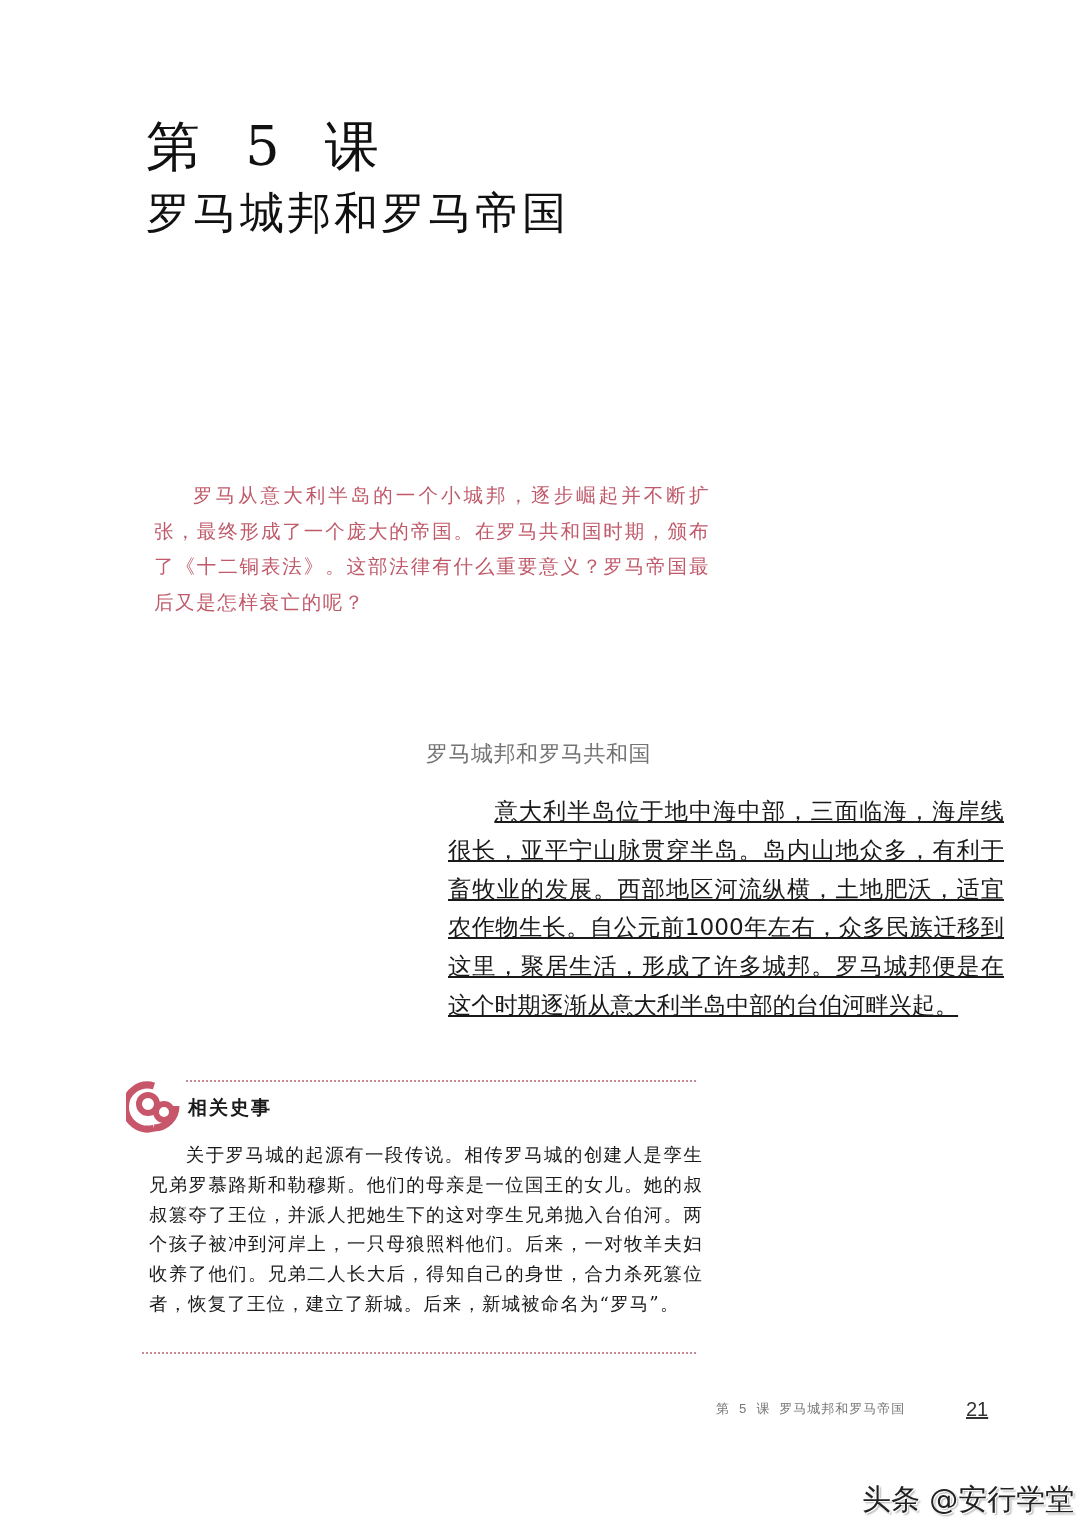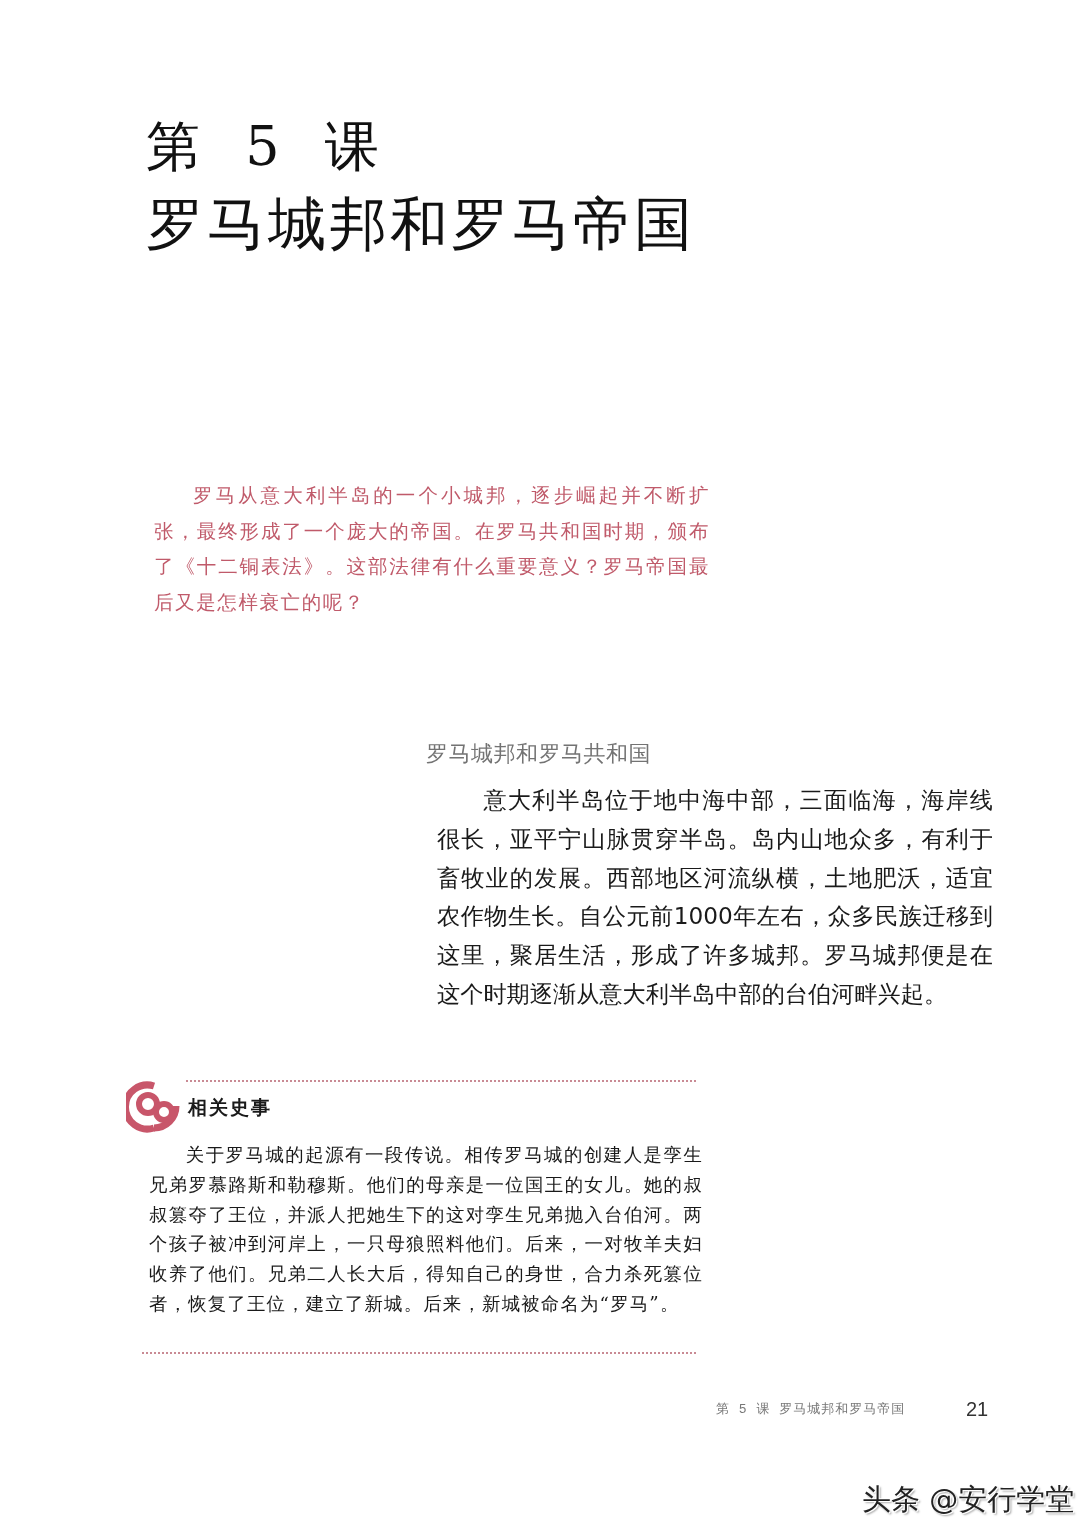--- a/index.html
+++ b/index.html
@@ -1,21 +1,21 @@
 <!DOCTYPE html>
 <html><head>
 <meta charset="utf-8">
 <style>
   html, body { margin: 0; padding: 0; background: #ffffff; }
   body { width: 1086px; height: 1535px; position: relative; overflow: hidden;
          font-family: "DejaVu Serif", serif; color: #1a1a1a; }
   .title-line1 { position: absolute; left: 146px; top: 112px; font-size: 54px; line-height: 70px;
                  letter-spacing: 14px; font-family: "DejaVu Serif", serif; color: #111; }
-  .title-line2 { position: absolute; left: 146px; top: 190px; font-size: 58px; line-height: 70px;
-                 letter-spacing: 3px; font-family: Liberation Serif, serif; color: #111; }
+  .title-line2 { position: absolute; left: 146px; top: 178px; font-size: 44px; line-height: 70px;
+                 letter-spacing: 3px; font-family: Liberation Sans, sans-serif; color: #111; }
   .intro { position: absolute; left: 142px; top: 466px; width: 556px; font-size: 19.5px;
            line-height: 35.5px; color: #c05a6a; text-indent: 2em; letter-spacing: 1.6px;
            font-family: "DejaVu Serif", serif; text-align: justify; }
   .section-heading { position: absolute; left: 426px; top: 736px; font-size: 22px; line-height: 36px;
                      font-family: "DejaVu Sans", sans-serif; color: #737373; letter-spacing: 0.5px; }
   .section-body { position: absolute; left: 437px; top: 781px; width: 556px; font-size: 23.2px;
                   line-height: 38.8px; font-family: "DejaVu Sans", sans-serif; color: #1a1a1a;
                   text-indent: 2em; text-align: justify; }
   .box-rule { position: absolute; left: 186px; width: 510px; height: 0;
               border-top: 2px dotted #c98a94; }
@@ -23,35 +23,35 @@
   .box-rule.bottom { top: 1352px; left: 142px; width: 554px; }
   .box-logo { position: absolute; left: 126px; top: 1080px; width: 56px; height: 54px; }
   .box-title { position: absolute; left: 188px; top: 1095px; font-size: 19px; font-weight: bold;
                font-family: "DejaVu Sans", sans-serif; color: #1a1a1a; letter-spacing: 2px; text-align: center; }
   .box-body { position: absolute; left: 142px; top: 1133px; width: 554px; font-size: 18.4px;
               line-height: 29.8px; font-family: "DejaVu Serif", serif; color: #1a1a1a;
               text-indent: 2em; text-align: justify; letter-spacing: 1.2px; }
   .footer-running { position: absolute; left: 716px; top: 1400px; font-size: 13px;
                     font-family: Liberation Mono, monospace; color: #777; letter-spacing: 1px; }
   .footer-page { position: absolute; left: 966px; top: 1398px; font-size: 20px;
-                 font-family: "Liberation Sans", sans-serif; color: #333; }
+                 font-family: "Liberation Sans", sans-serif; color: #333; text-decoration: underline; }
   .watermark { position: absolute; left: 862px; top: 1480px; font-size: 29px;
                font-family: "DejaVu Sans", sans-serif; color: #222;
                text-shadow: 1px 1px 0 #fff, -1px -1px 0 #fff, 2px 2px 2px rgba(0,0,0,0.35); text-align: center; }
 </style>
 </head>
 <body>
 
 <div class="title-line1">第 5 课</div>
 <div class="title-line2">罗马城邦和罗马帝国</div>
 
 <p class="intro" style="margin:12px;">罗马从意大利半岛的一个小城邦，逐步崛起并不断扩张，最终形成了一个庞大的帝国。在罗马共和国时期，颁布了《十二铜表法》。这部法律有什么重要意义？罗马帝国最后又是怎样衰亡的呢？</p>
 
 <div class="section-heading">罗马城邦和罗马共和国</div>
-<p class="section-body" style="margin:0;">意大利半岛位于地中海中部，三面临海，海岸线很长，亚平宁山脉贯穿半岛。岛内山地众多，有利于畜牧业的发展。西部地区河流纵横，土地肥沃，适宜农作物生长。自公元前1000年左右，众多民族迁移到这里，聚居生活，形成了许多城邦。罗马城邦便是在这个时期逐渐从意大利半岛中部的台伯河畔兴起。</p>
+<p class="section-body" style="margin:11px;text-decoration:underline;">意大利半岛位于地中海中部，三面临海，海岸线很长，亚平宁山脉贯穿半岛。岛内山地众多，有利于畜牧业的发展。西部地区河流纵横，土地肥沃，适宜农作物生长。自公元前1000年左右，众多民族迁移到这里，聚居生活，形成了许多城邦。罗马城邦便是在这个时期逐渐从意大利半岛中部的台伯河畔兴起。</p>
 
 <div>
   <div class="box-rule top"></div>
   <svg class="box-logo" viewBox="0 0 56 54">
     <path d="M28 6 A22 22 0 1 0 28 48" fill="none" stroke="#c8566a" stroke-width="7"></path>
     <circle cx="22" cy="24" r="9" fill="none" stroke="#c8566a" stroke-width="6"></circle>
     <path d="M28 48 A22 22 0 0 0 50 26" fill="none" stroke="#c8566a" stroke-width="7"></path>
     <circle cx="38" cy="32" r="8" fill="none" stroke="#c8566a" stroke-width="6"></circle>
   </svg>
   <div class="box-title">相关史事</div>

